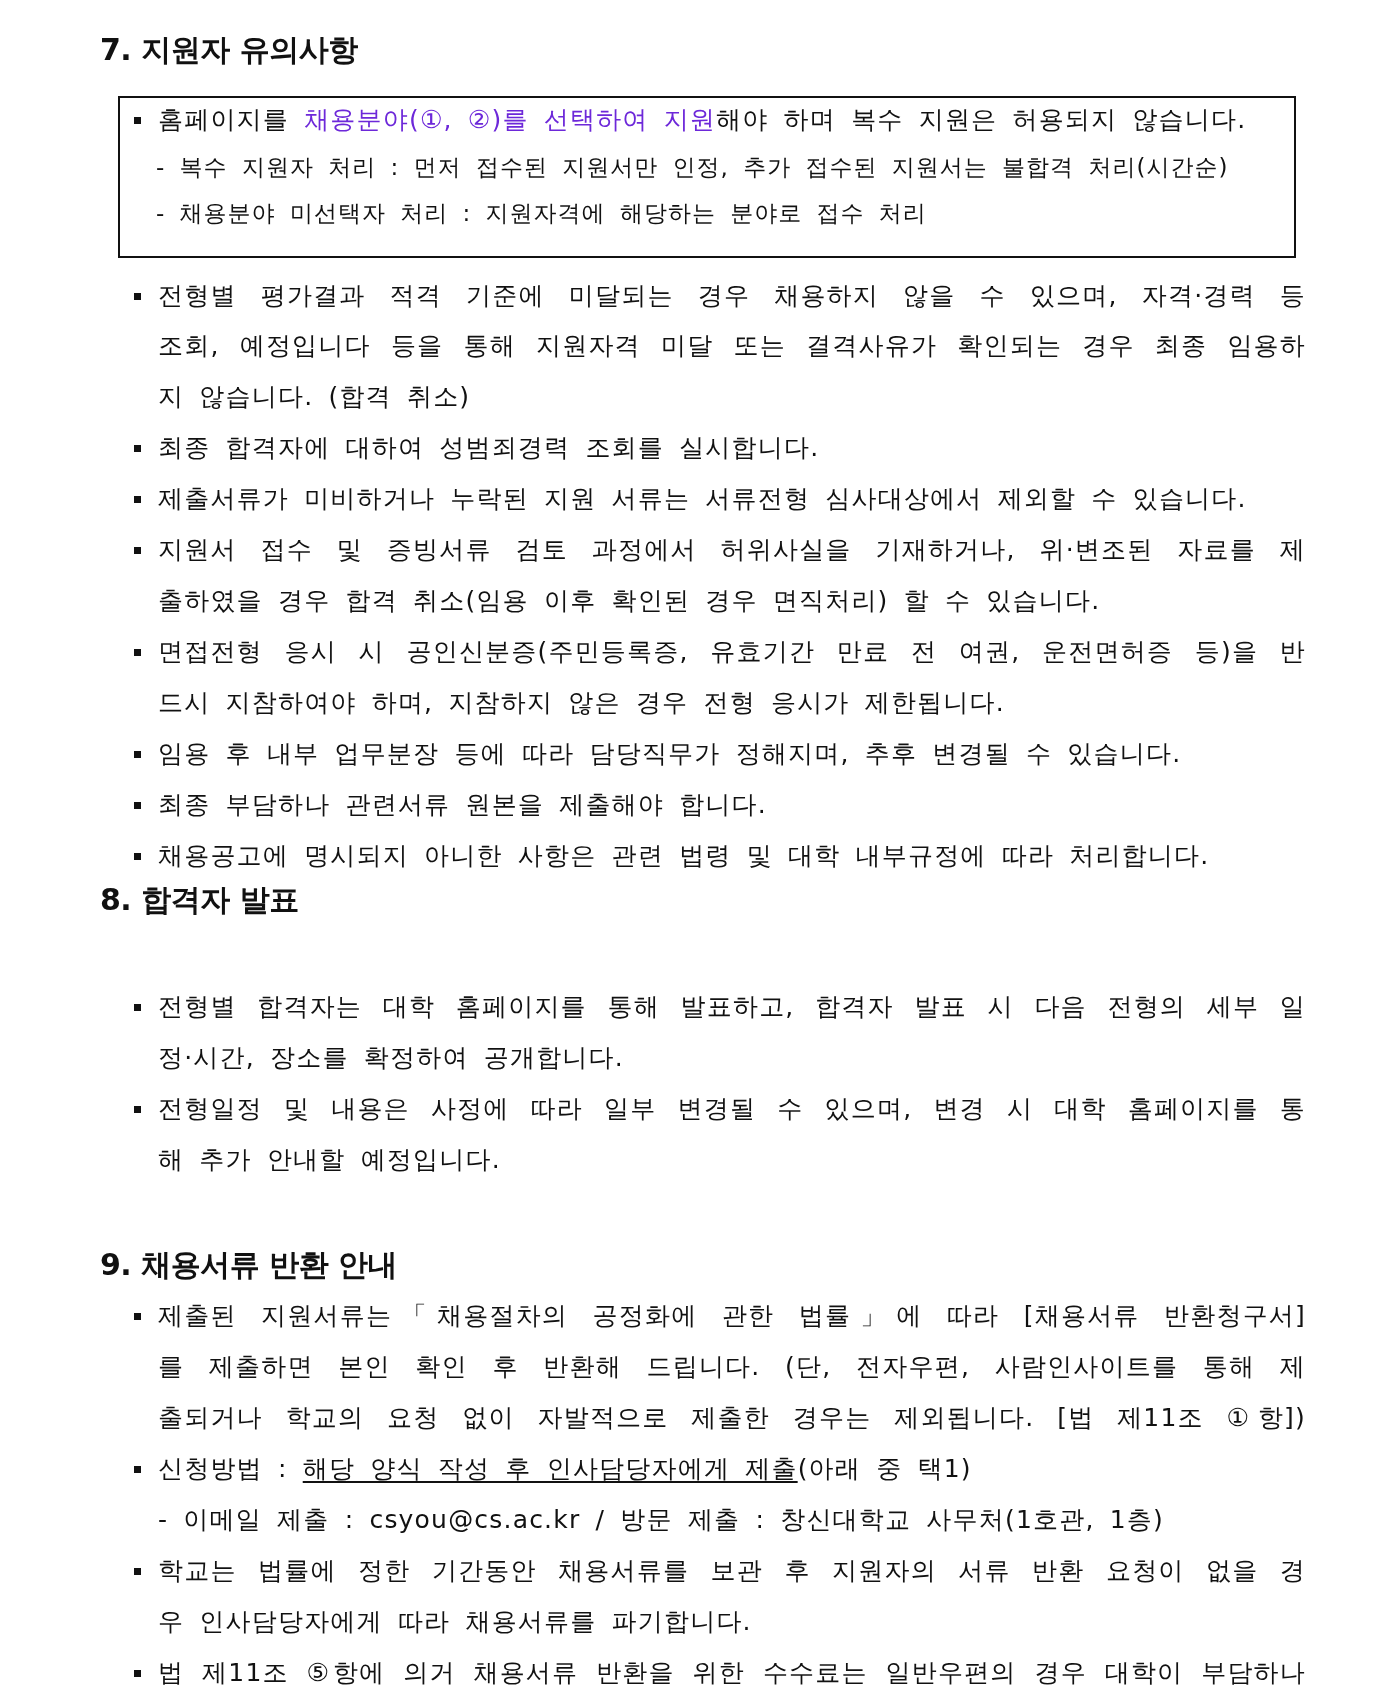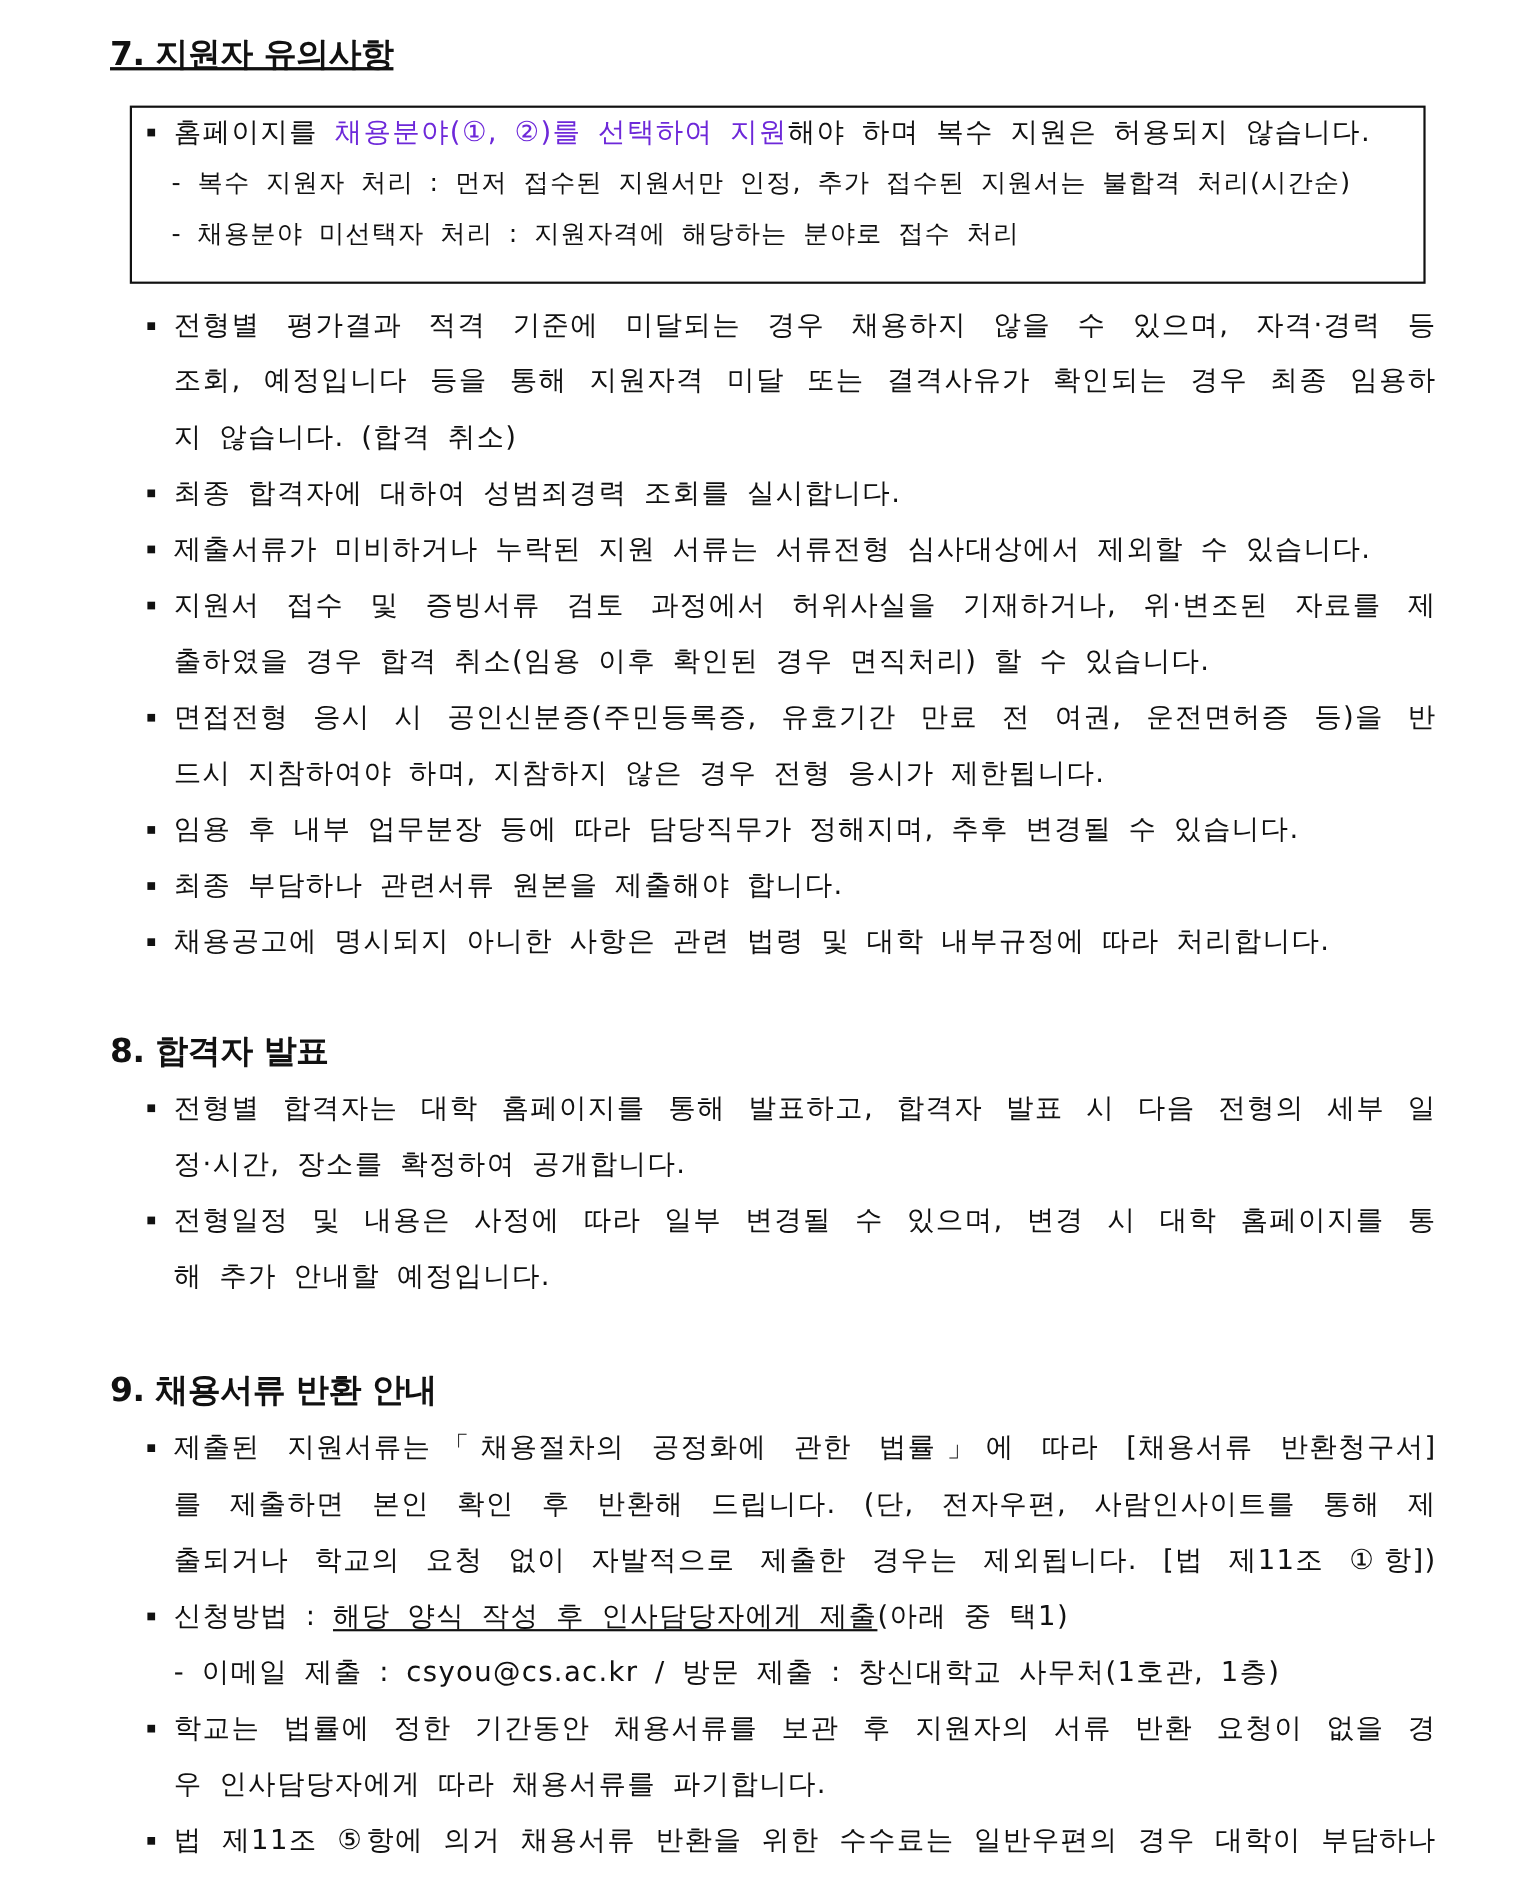--- a/index.html
+++ b/index.html
@@ -16,22 +16,22 @@
     .h {
       position: absolute;
       left: 100px;
       font-size: 30px;
       font-weight: bold;
       letter-spacing: -0.5px;
       color: #111;
       white-space: nowrap;
       line-height: 40px;
     }
-    .h7 { top: 30px; text-decoration: underline; }
-    .h8 { top: 936px; }
+    .h7 { top: 30px; }
+    .h8 { top: 880px; }
     .h9 { top: 1245px; }
 
     .box {
       position: absolute;
       left: 118px;
       top: 96px;
       width: 1178px;
       height: 162px;
       border: 2px solid #111;
       box-sizing: border-box;

